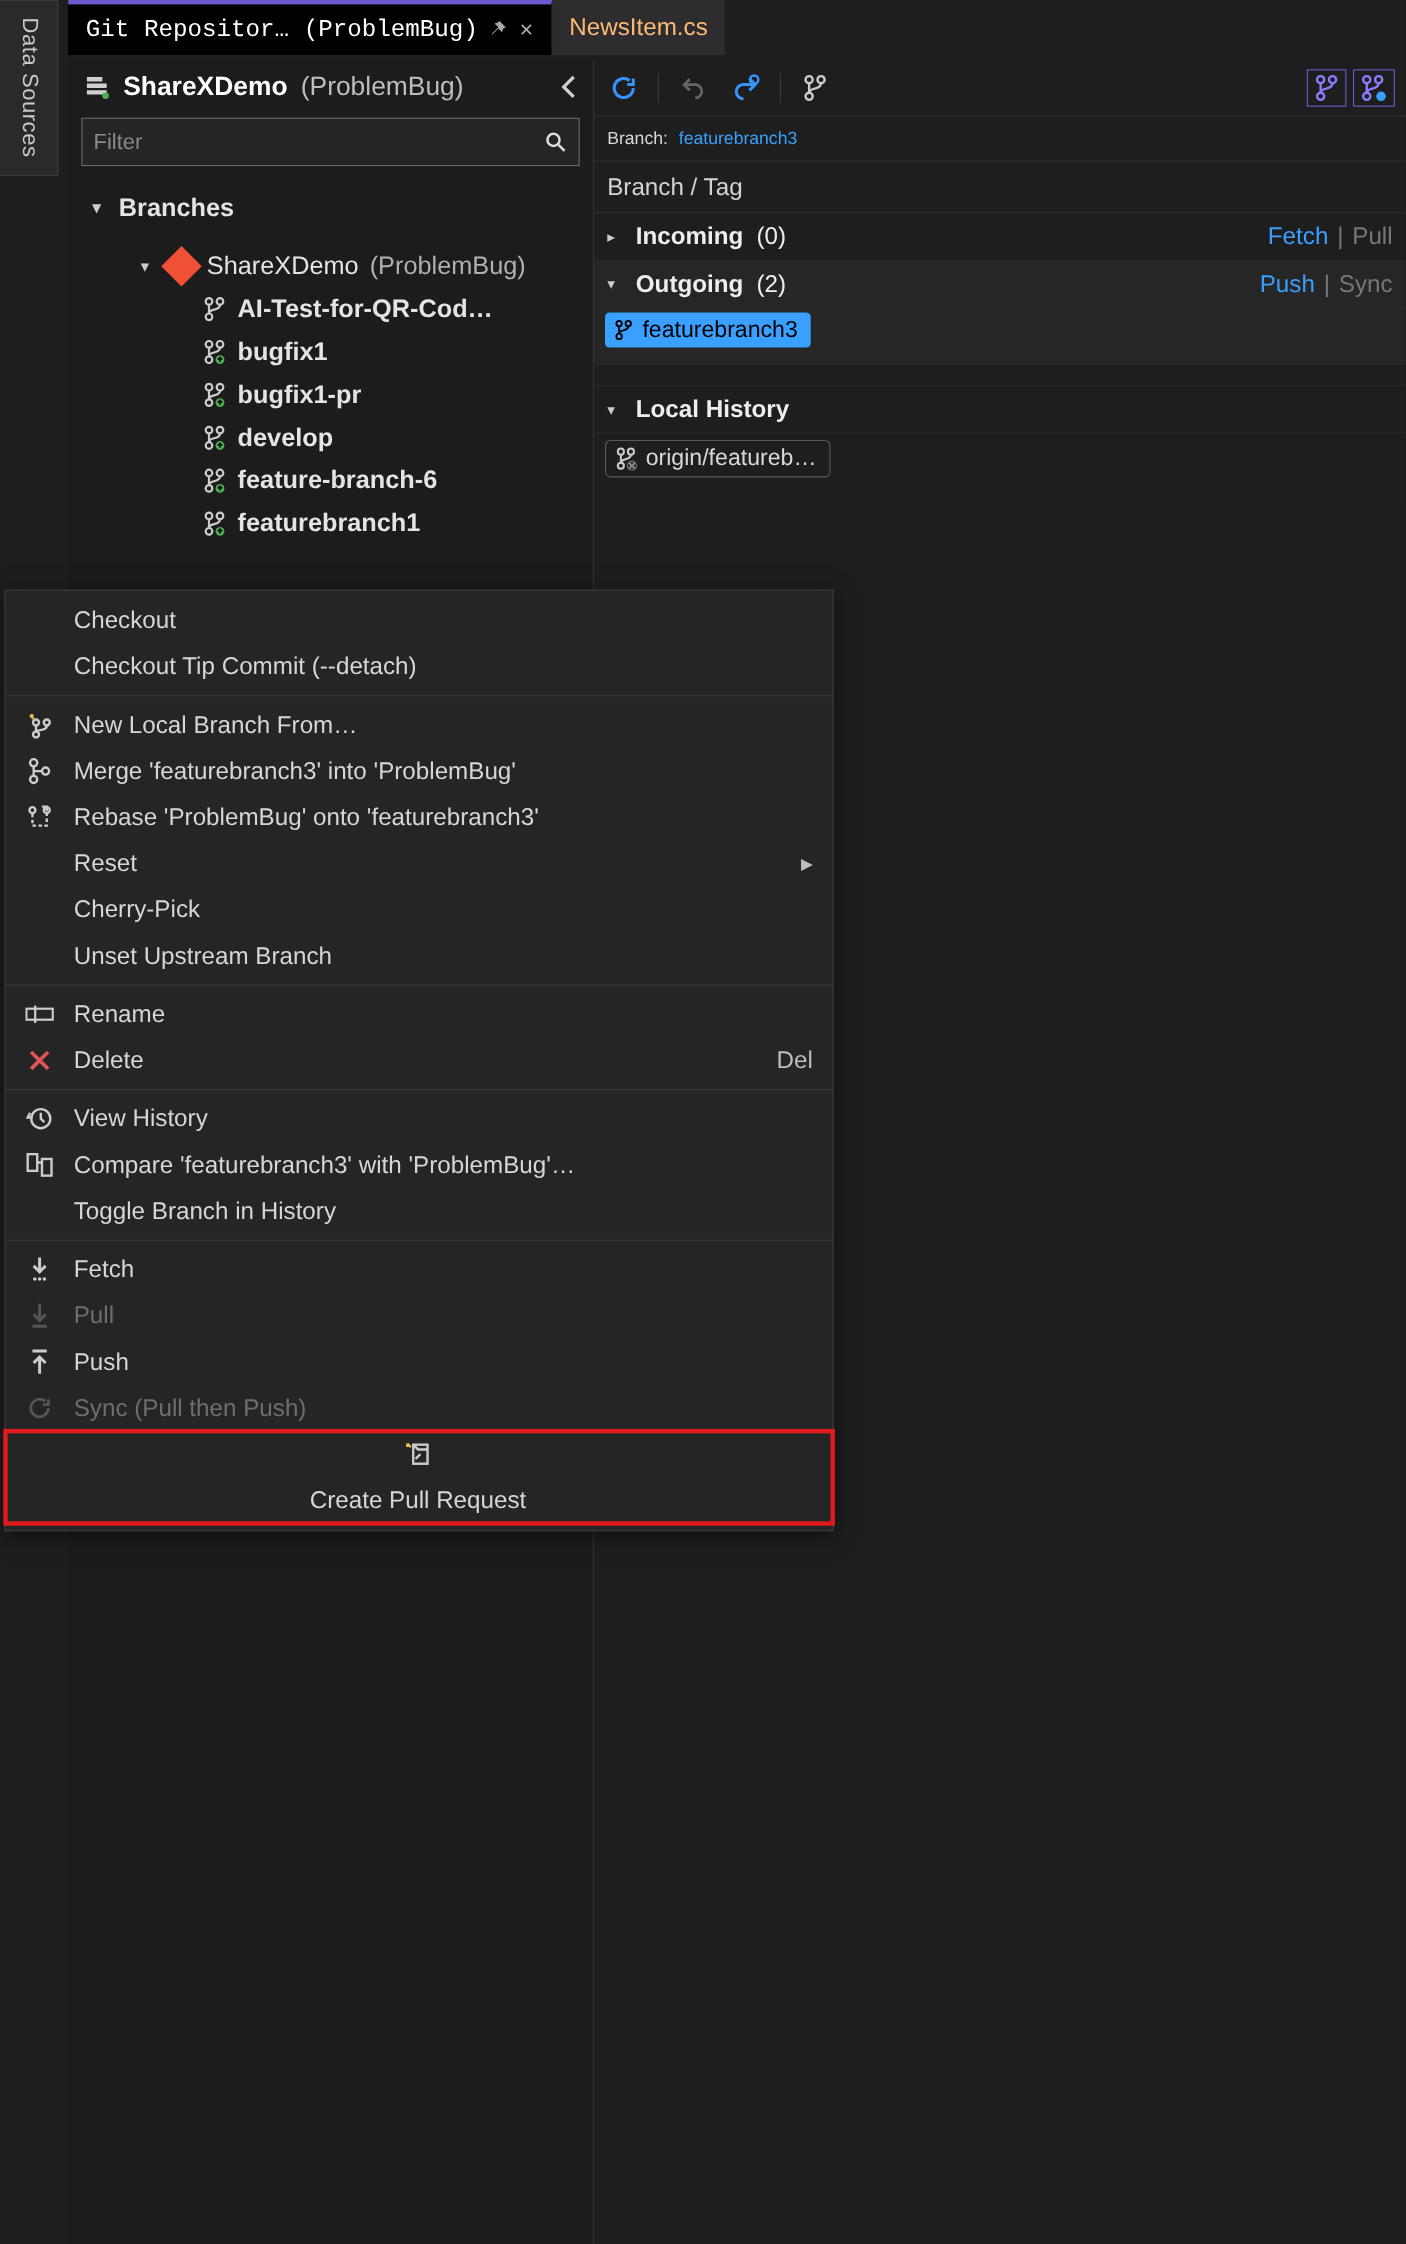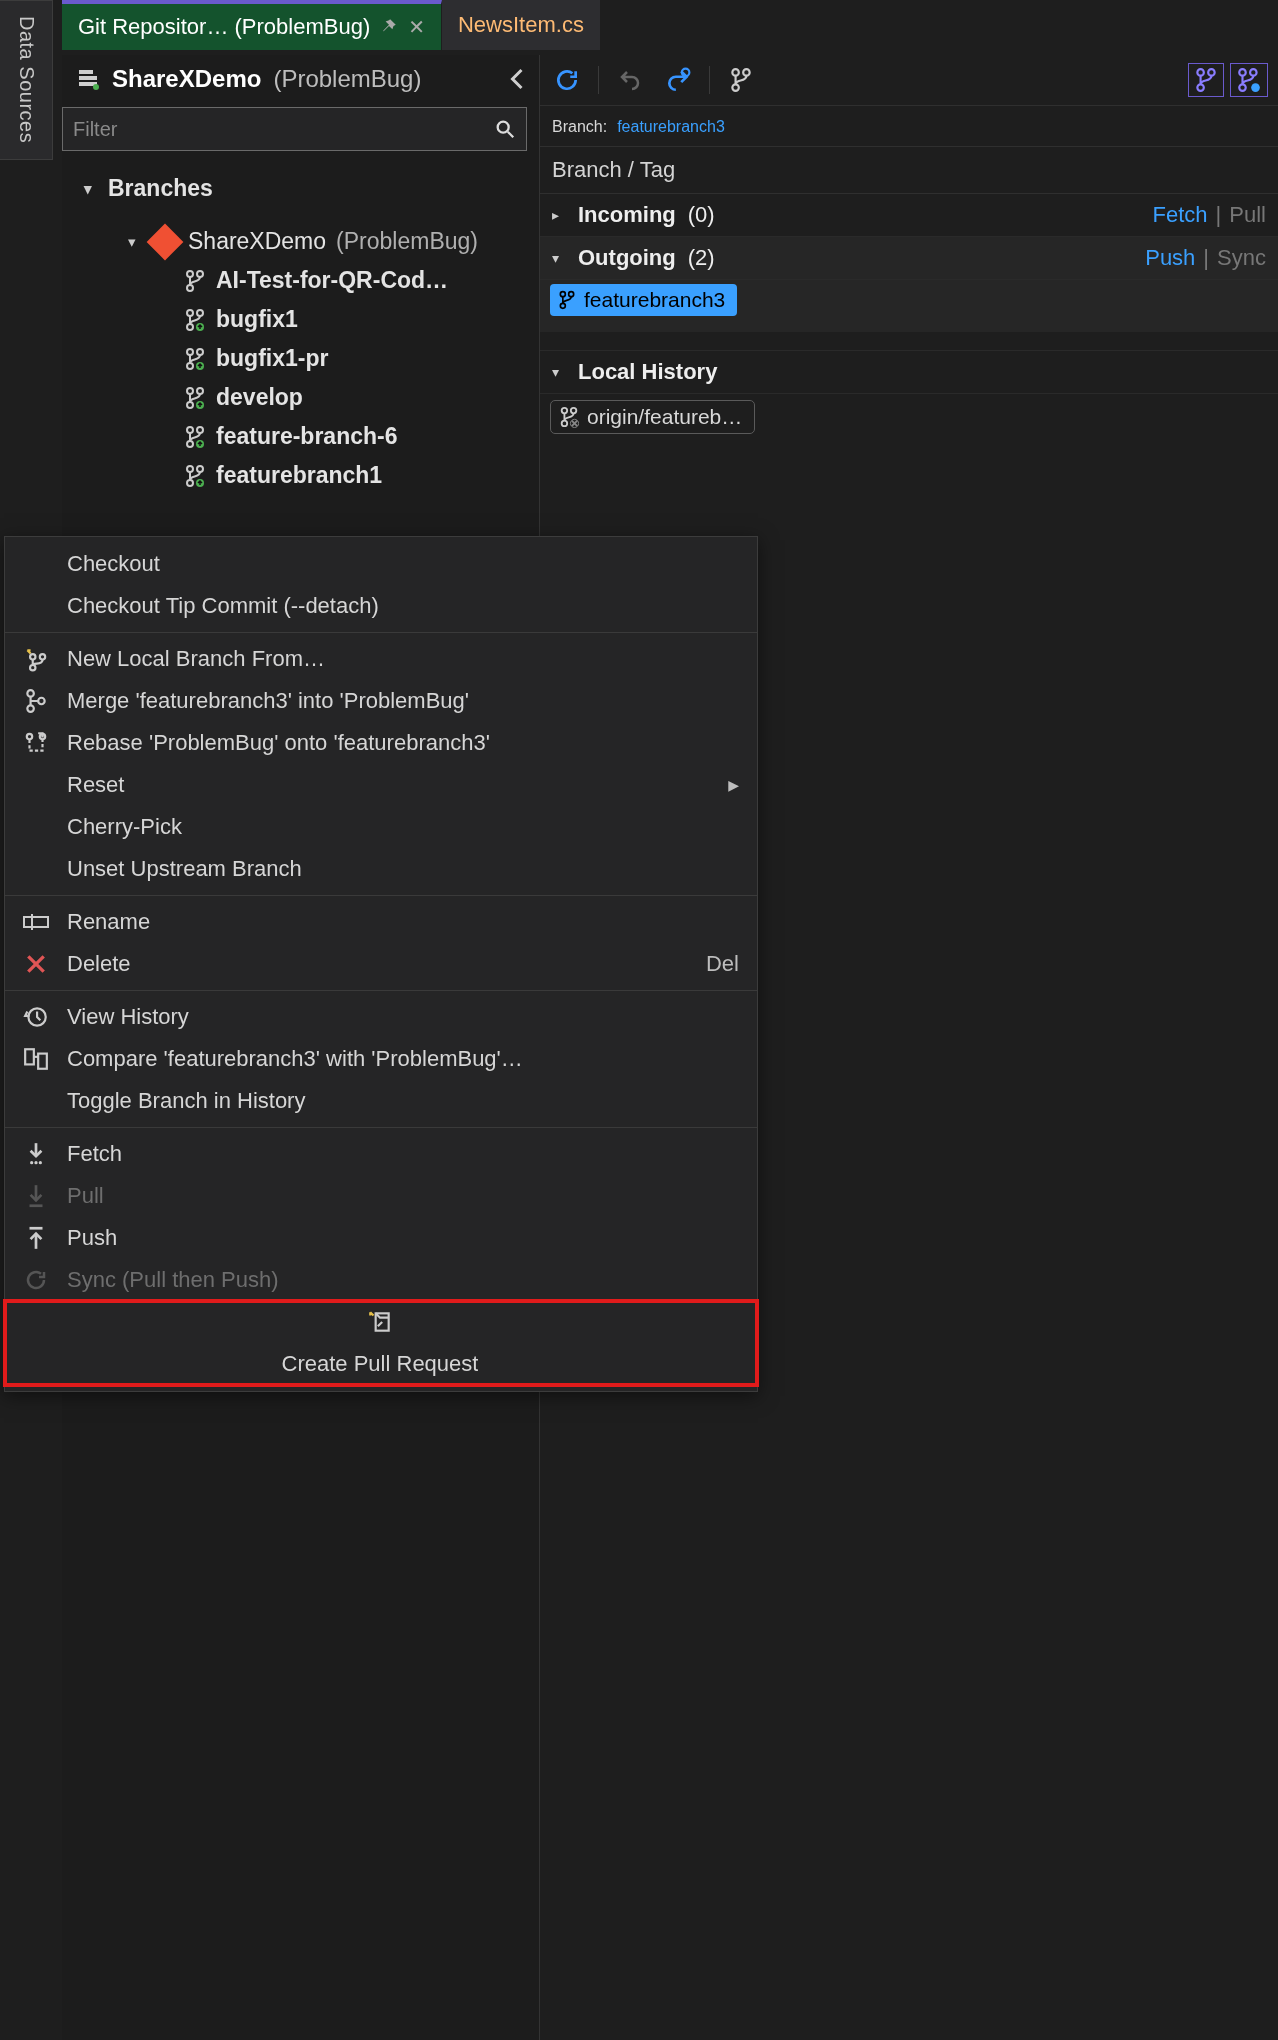--- a/index.html
+++ b/index.html
@@ -51,24 +51,25 @@
     align-items: center;
     padding: 0 16px;
     background: #2d2d30;
     color: #fdba74;
     font-size: 22px;
     border-right: 1px solid #1e1e1e;
     gap: 10px;
     white-space: nowrap;
   }
   .tab.active {
-    background: #14532d;
+    background: #000000;
     color: #ffffff;
     border-top: 4px solid #6a5acd;
     padding-top: 0;
+    font-family: Liberation Mono, monospace;
   }
   .tab .pin, .tab .close { color: #aaaaaa; cursor: pointer; }
   .tab .close { font-size: 20px; }
 
   
   .main {
     position: absolute;
     left: 62px;
     top: 55px;
     right: 0;
@@ -103,21 +104,21 @@
   }
   .repo-head .title { color: #fff; font-weight: 600; font-size: 24px; }
   .repo-head .subtitle { color: #bdbdbd; font-size: 24px; }
   .repo-head .back {
     margin-left: auto;
     color: #cfcfcf;
     font-size: 22px;
   }
 
   .filter-box {
-    margin: 0 12px 16px 0;
+    margin: 0 12px 16px 12px;
     display: flex;
     align-items: center;
     border: 1px solid #6a6a6a;
     background: #252526;
     height: 44px;
     padding: 0 10px;
   }
   .filter-box input {
     flex: 1;
     background: transparent;

